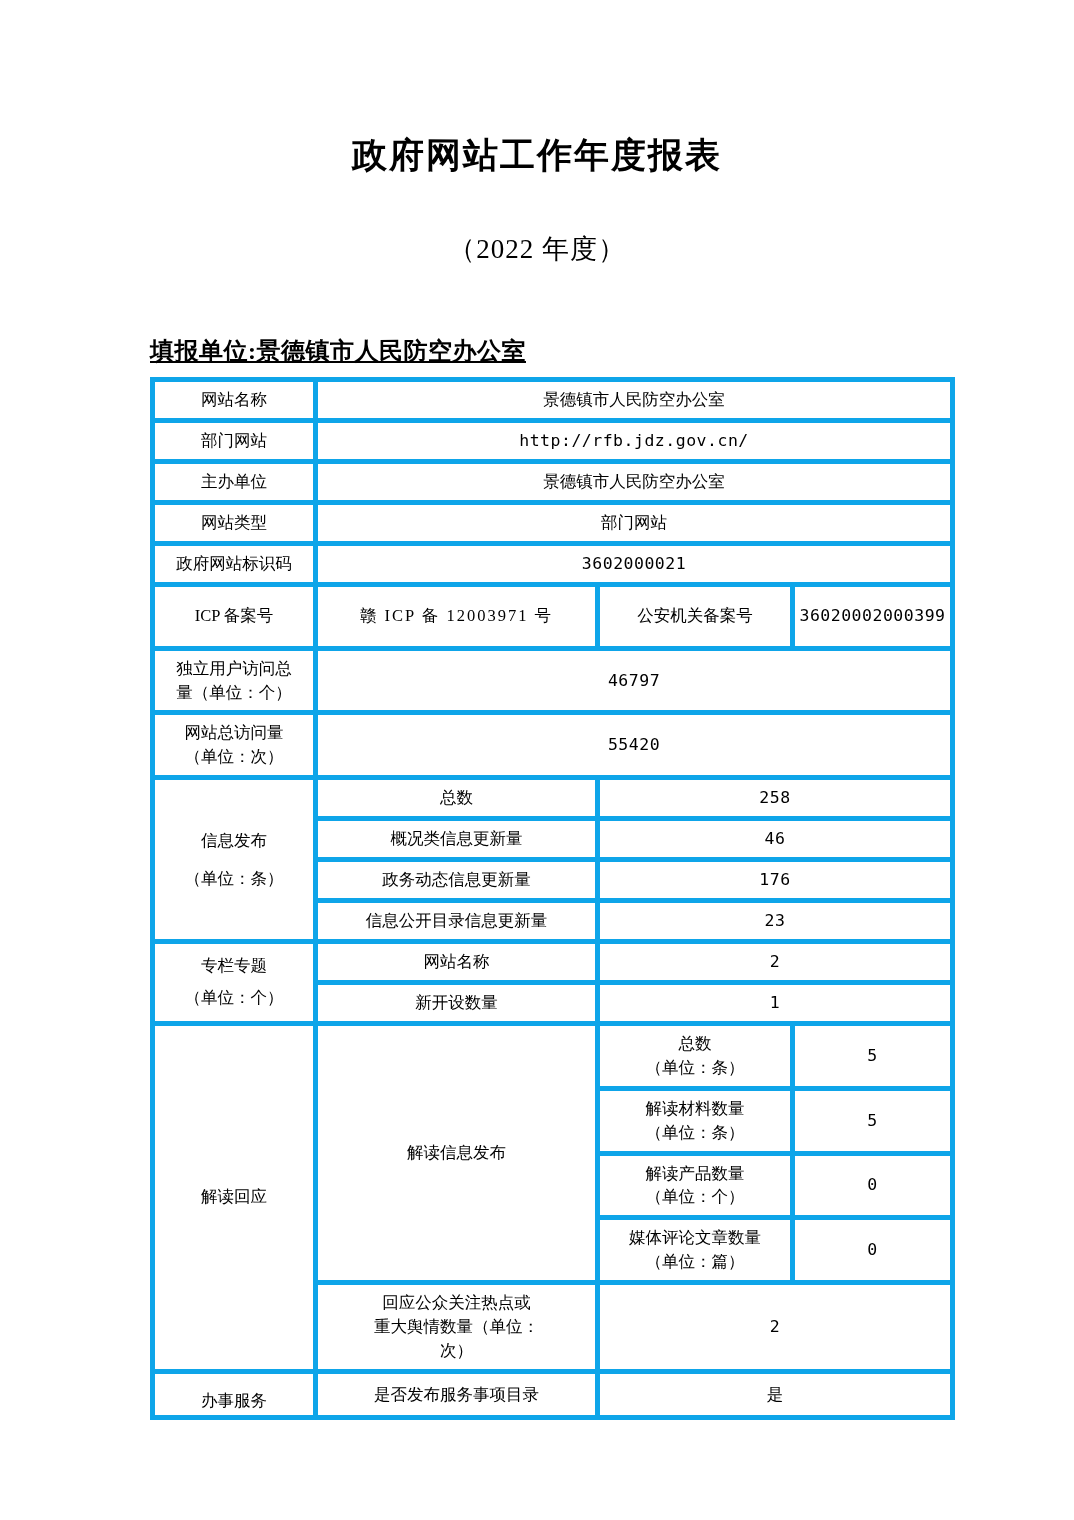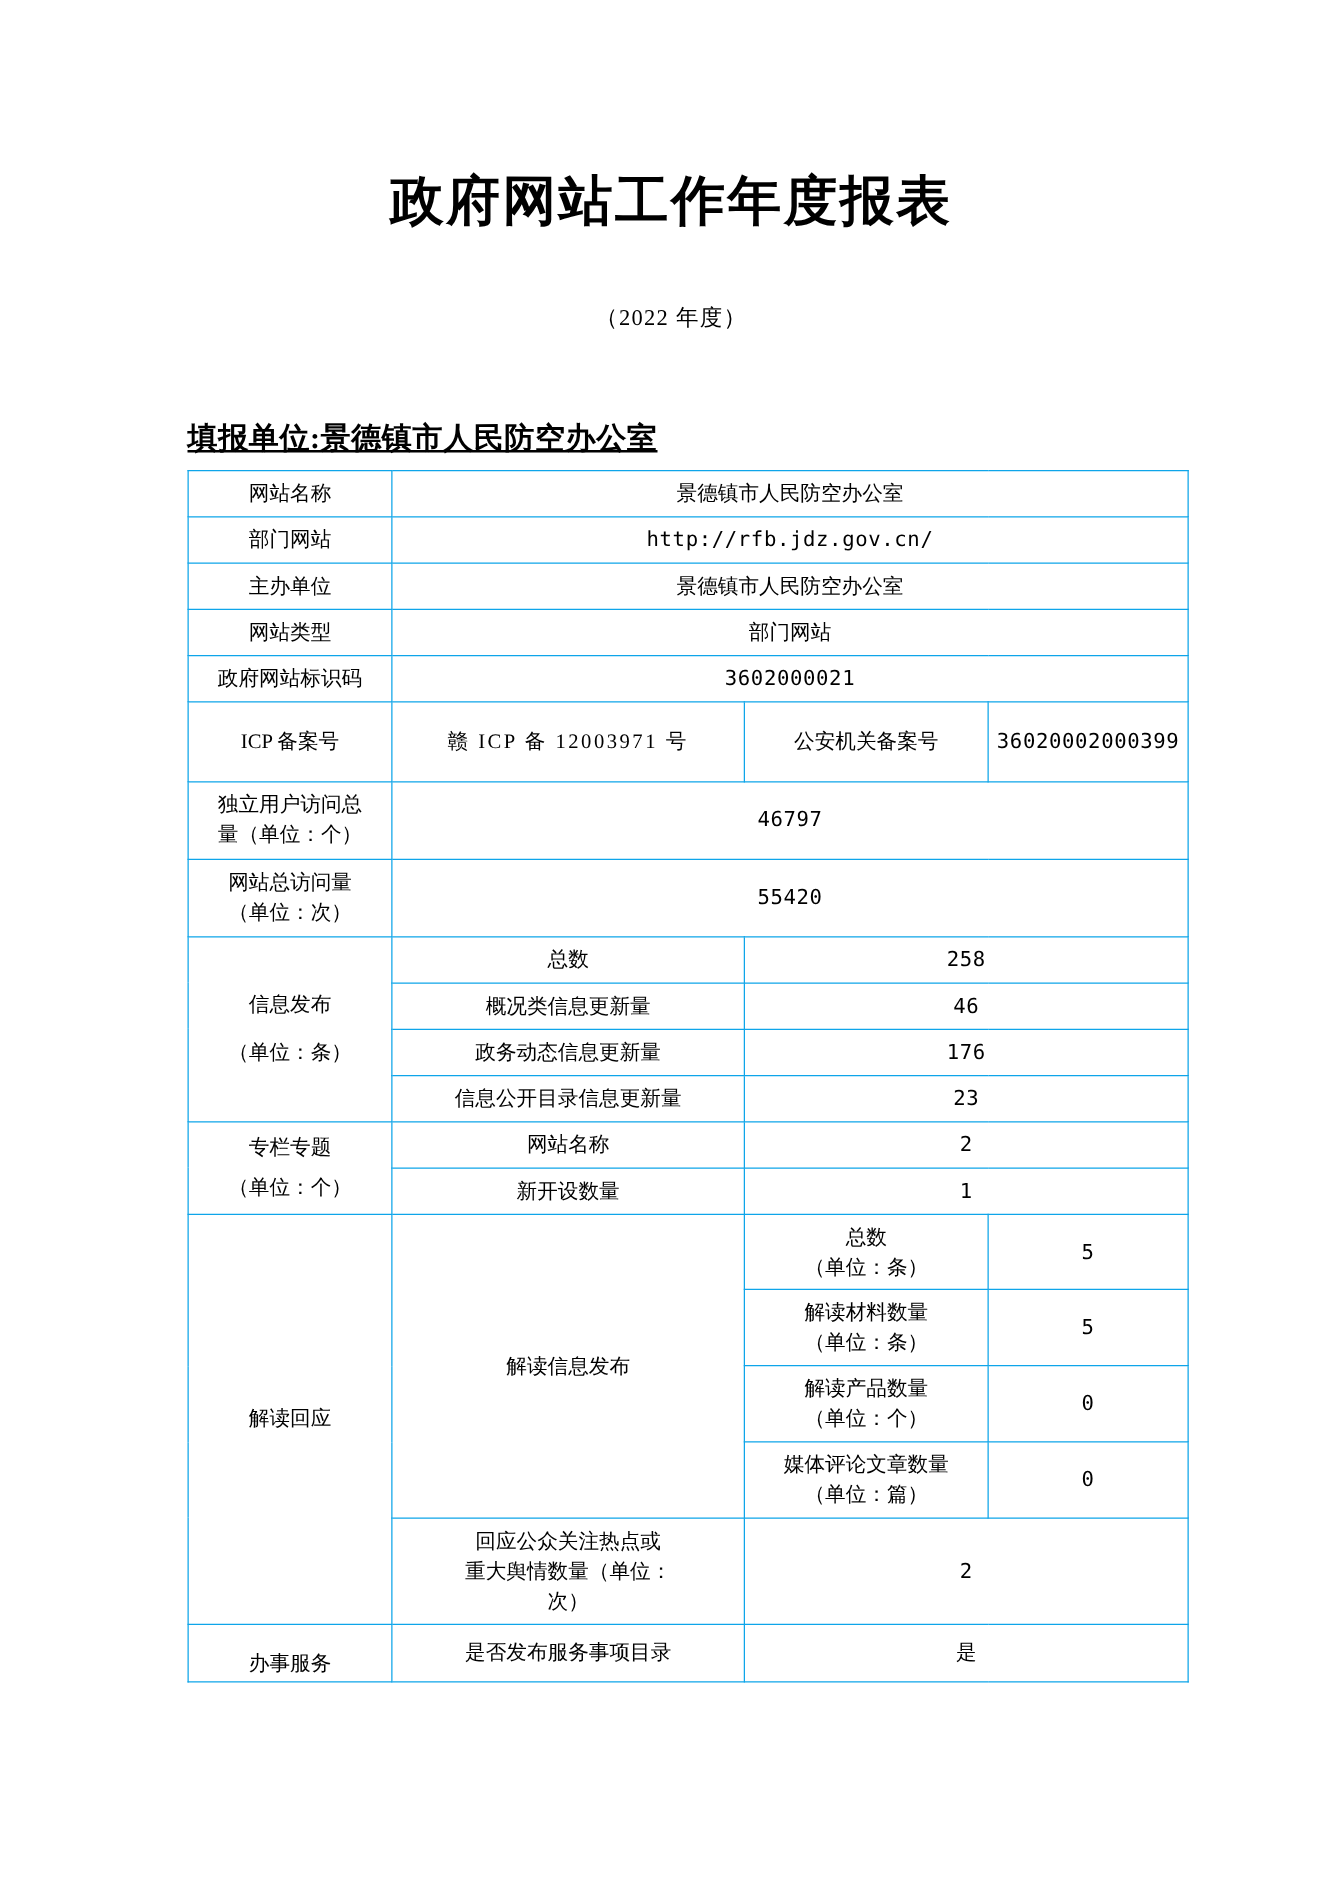--- a/index.html
+++ b/index.html
@@ -19,47 +19,47 @@
     width: 1074px;
     height: 1520px;
     box-sizing: border-box;
     padding: 0 64px;
     position: relative;
   }
   .doc-title {
     text-align: center;
     font-family: "DejaVu Sans", "Liberation Sans", sans-serif;
     font-weight: bold;
-    font-size: 43px;
+    font-size: 35px;
     letter-spacing: 2px;
     margin-top: 132px;
   }
   .doc-subtitle {
     text-align: center;
-    font-size: 18px;
+    font-size: 27px;
     margin-top: 52px;
     letter-spacing: 1px;
   }
   .reporter-line {
     margin-top: 68px;
     margin-left: 86px;
     font-size: 24px;
     font-weight: bold;
     text-decoration: underline;
     letter-spacing: 0.5px;
   }
   table.report {
     border-collapse: collapse;
     margin-top: 10px;
     margin-left: 86px;
     width: 800px;
     table-layout: fixed;
   }
   table.report td {
-    border: 1px solid #0ea5e9;
+    border: 5px solid #0ea5e9;
     text-align: center;
     vertical-align: middle;
     font-size: 16.5px;
     padding: 6px 4px;
     line-height: 1.45;
   }
   td.label {
     width: 163px;
   }
   .mono {

